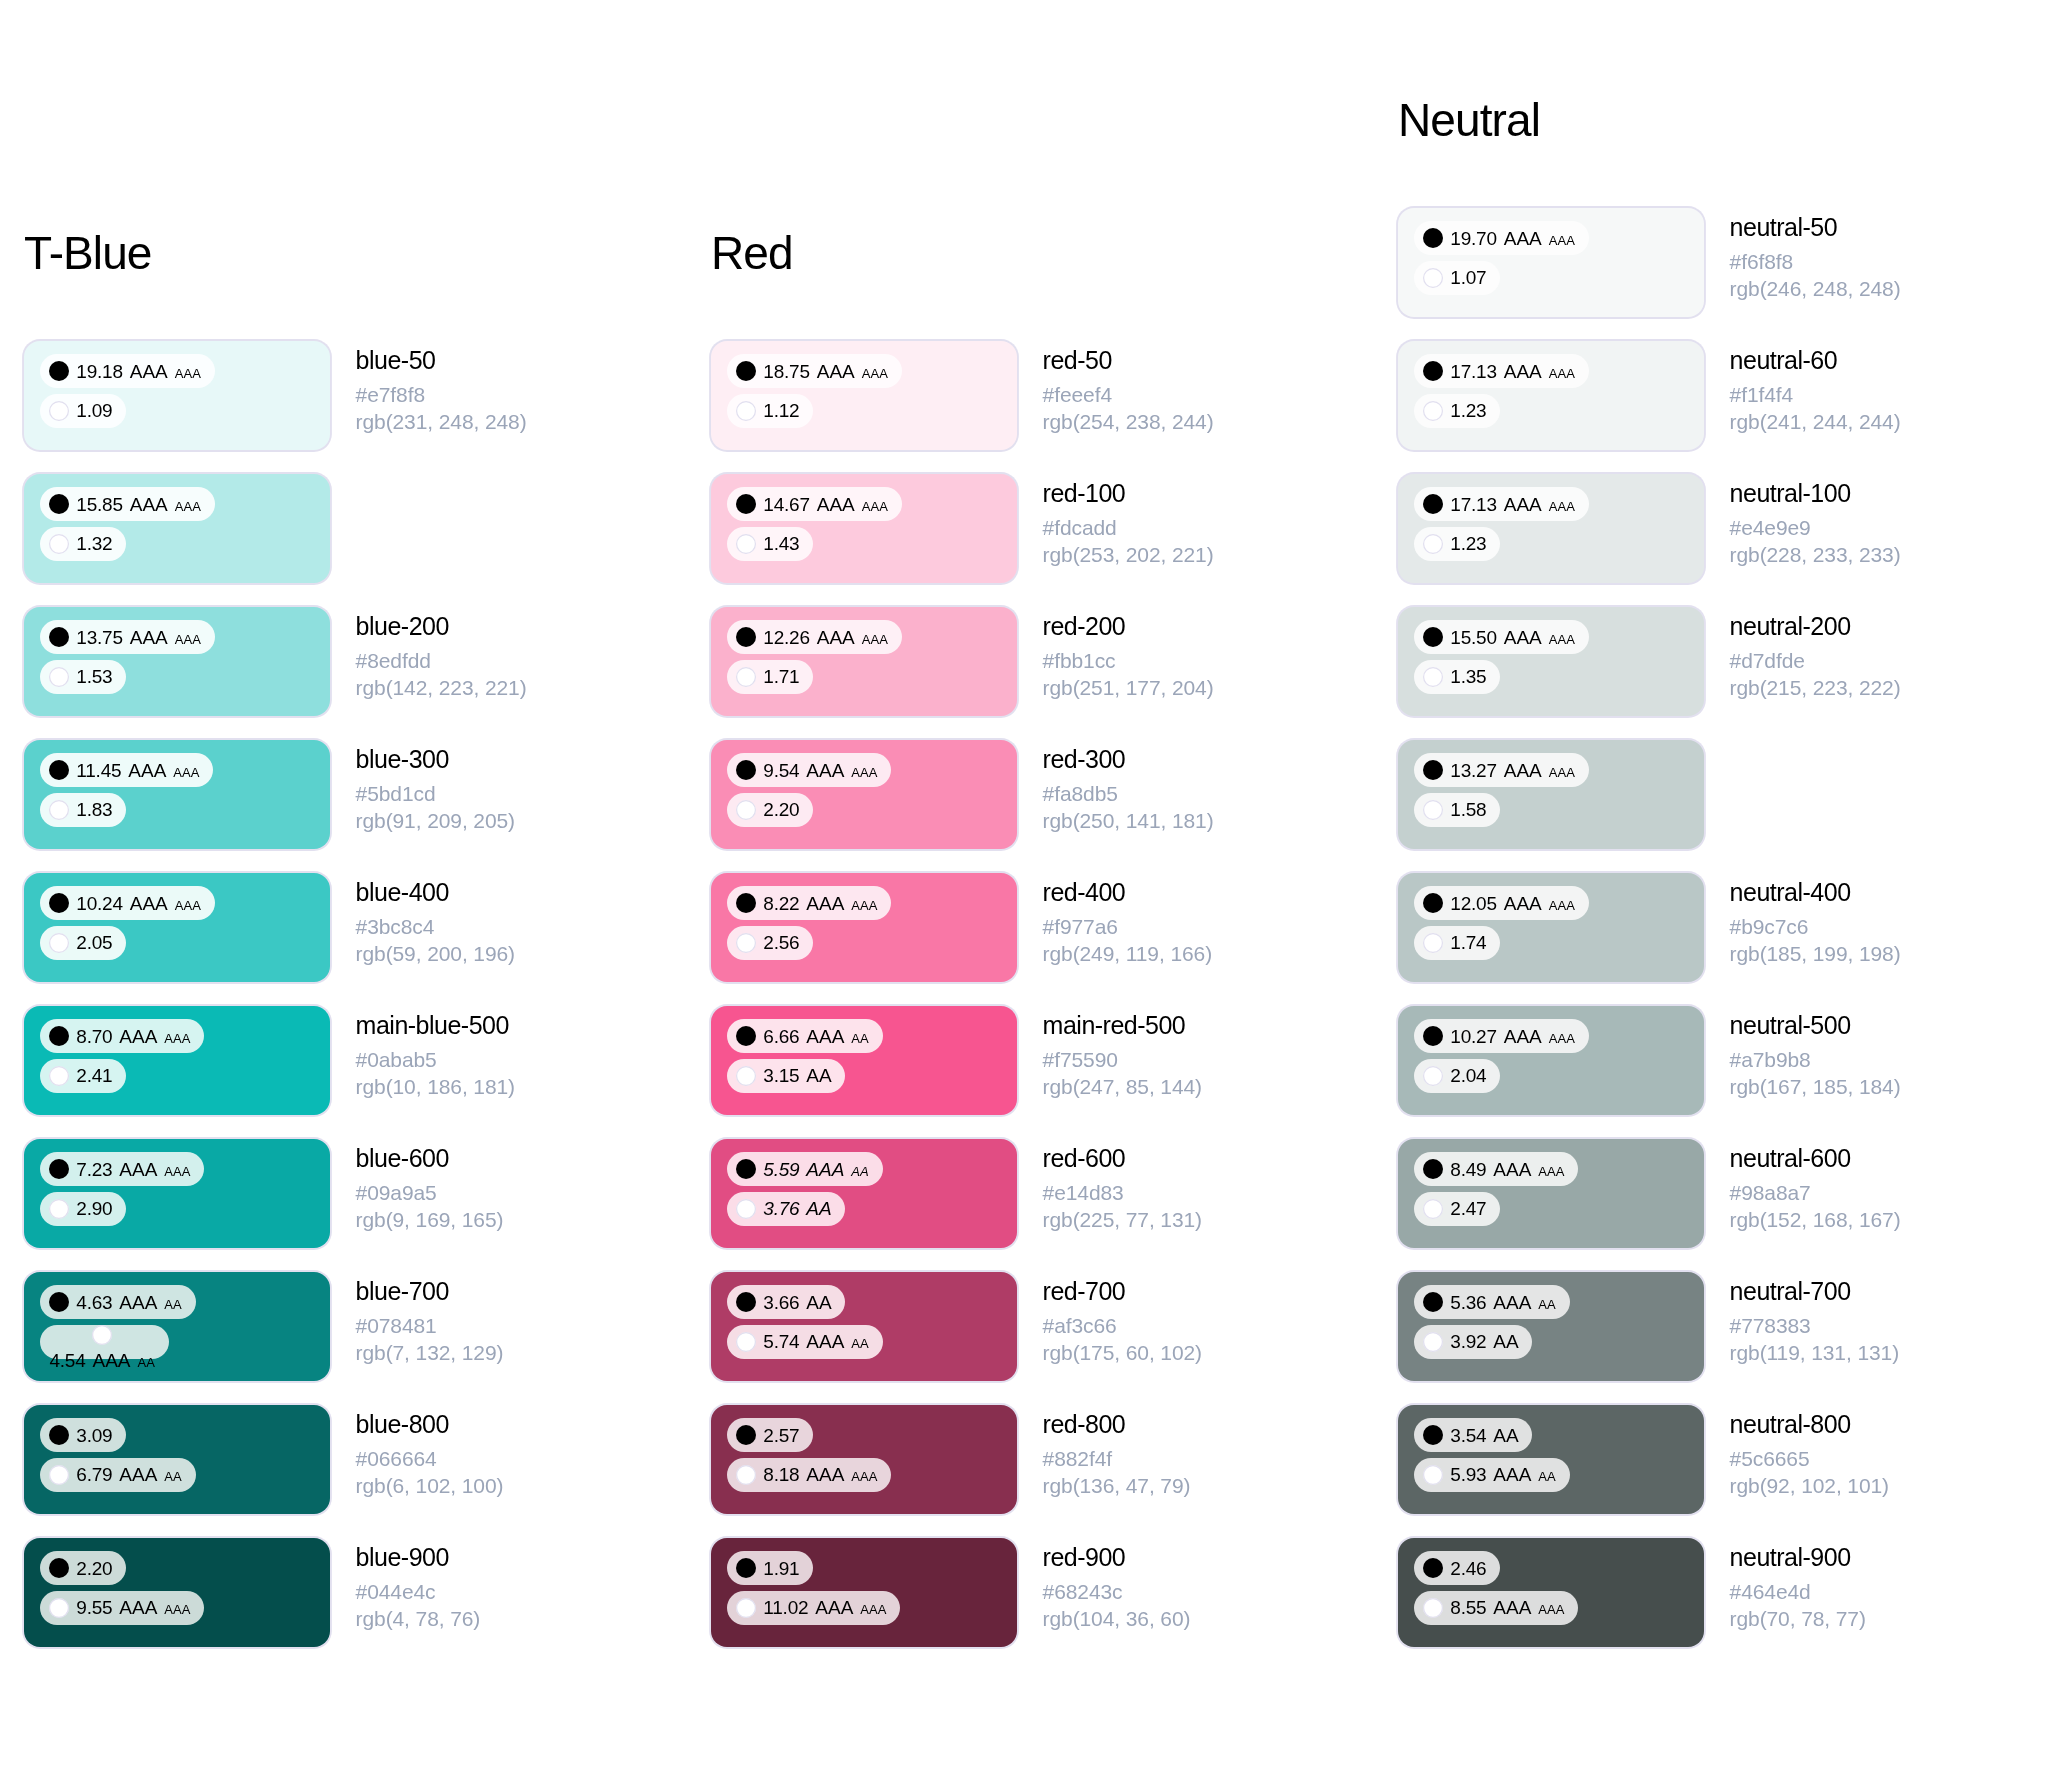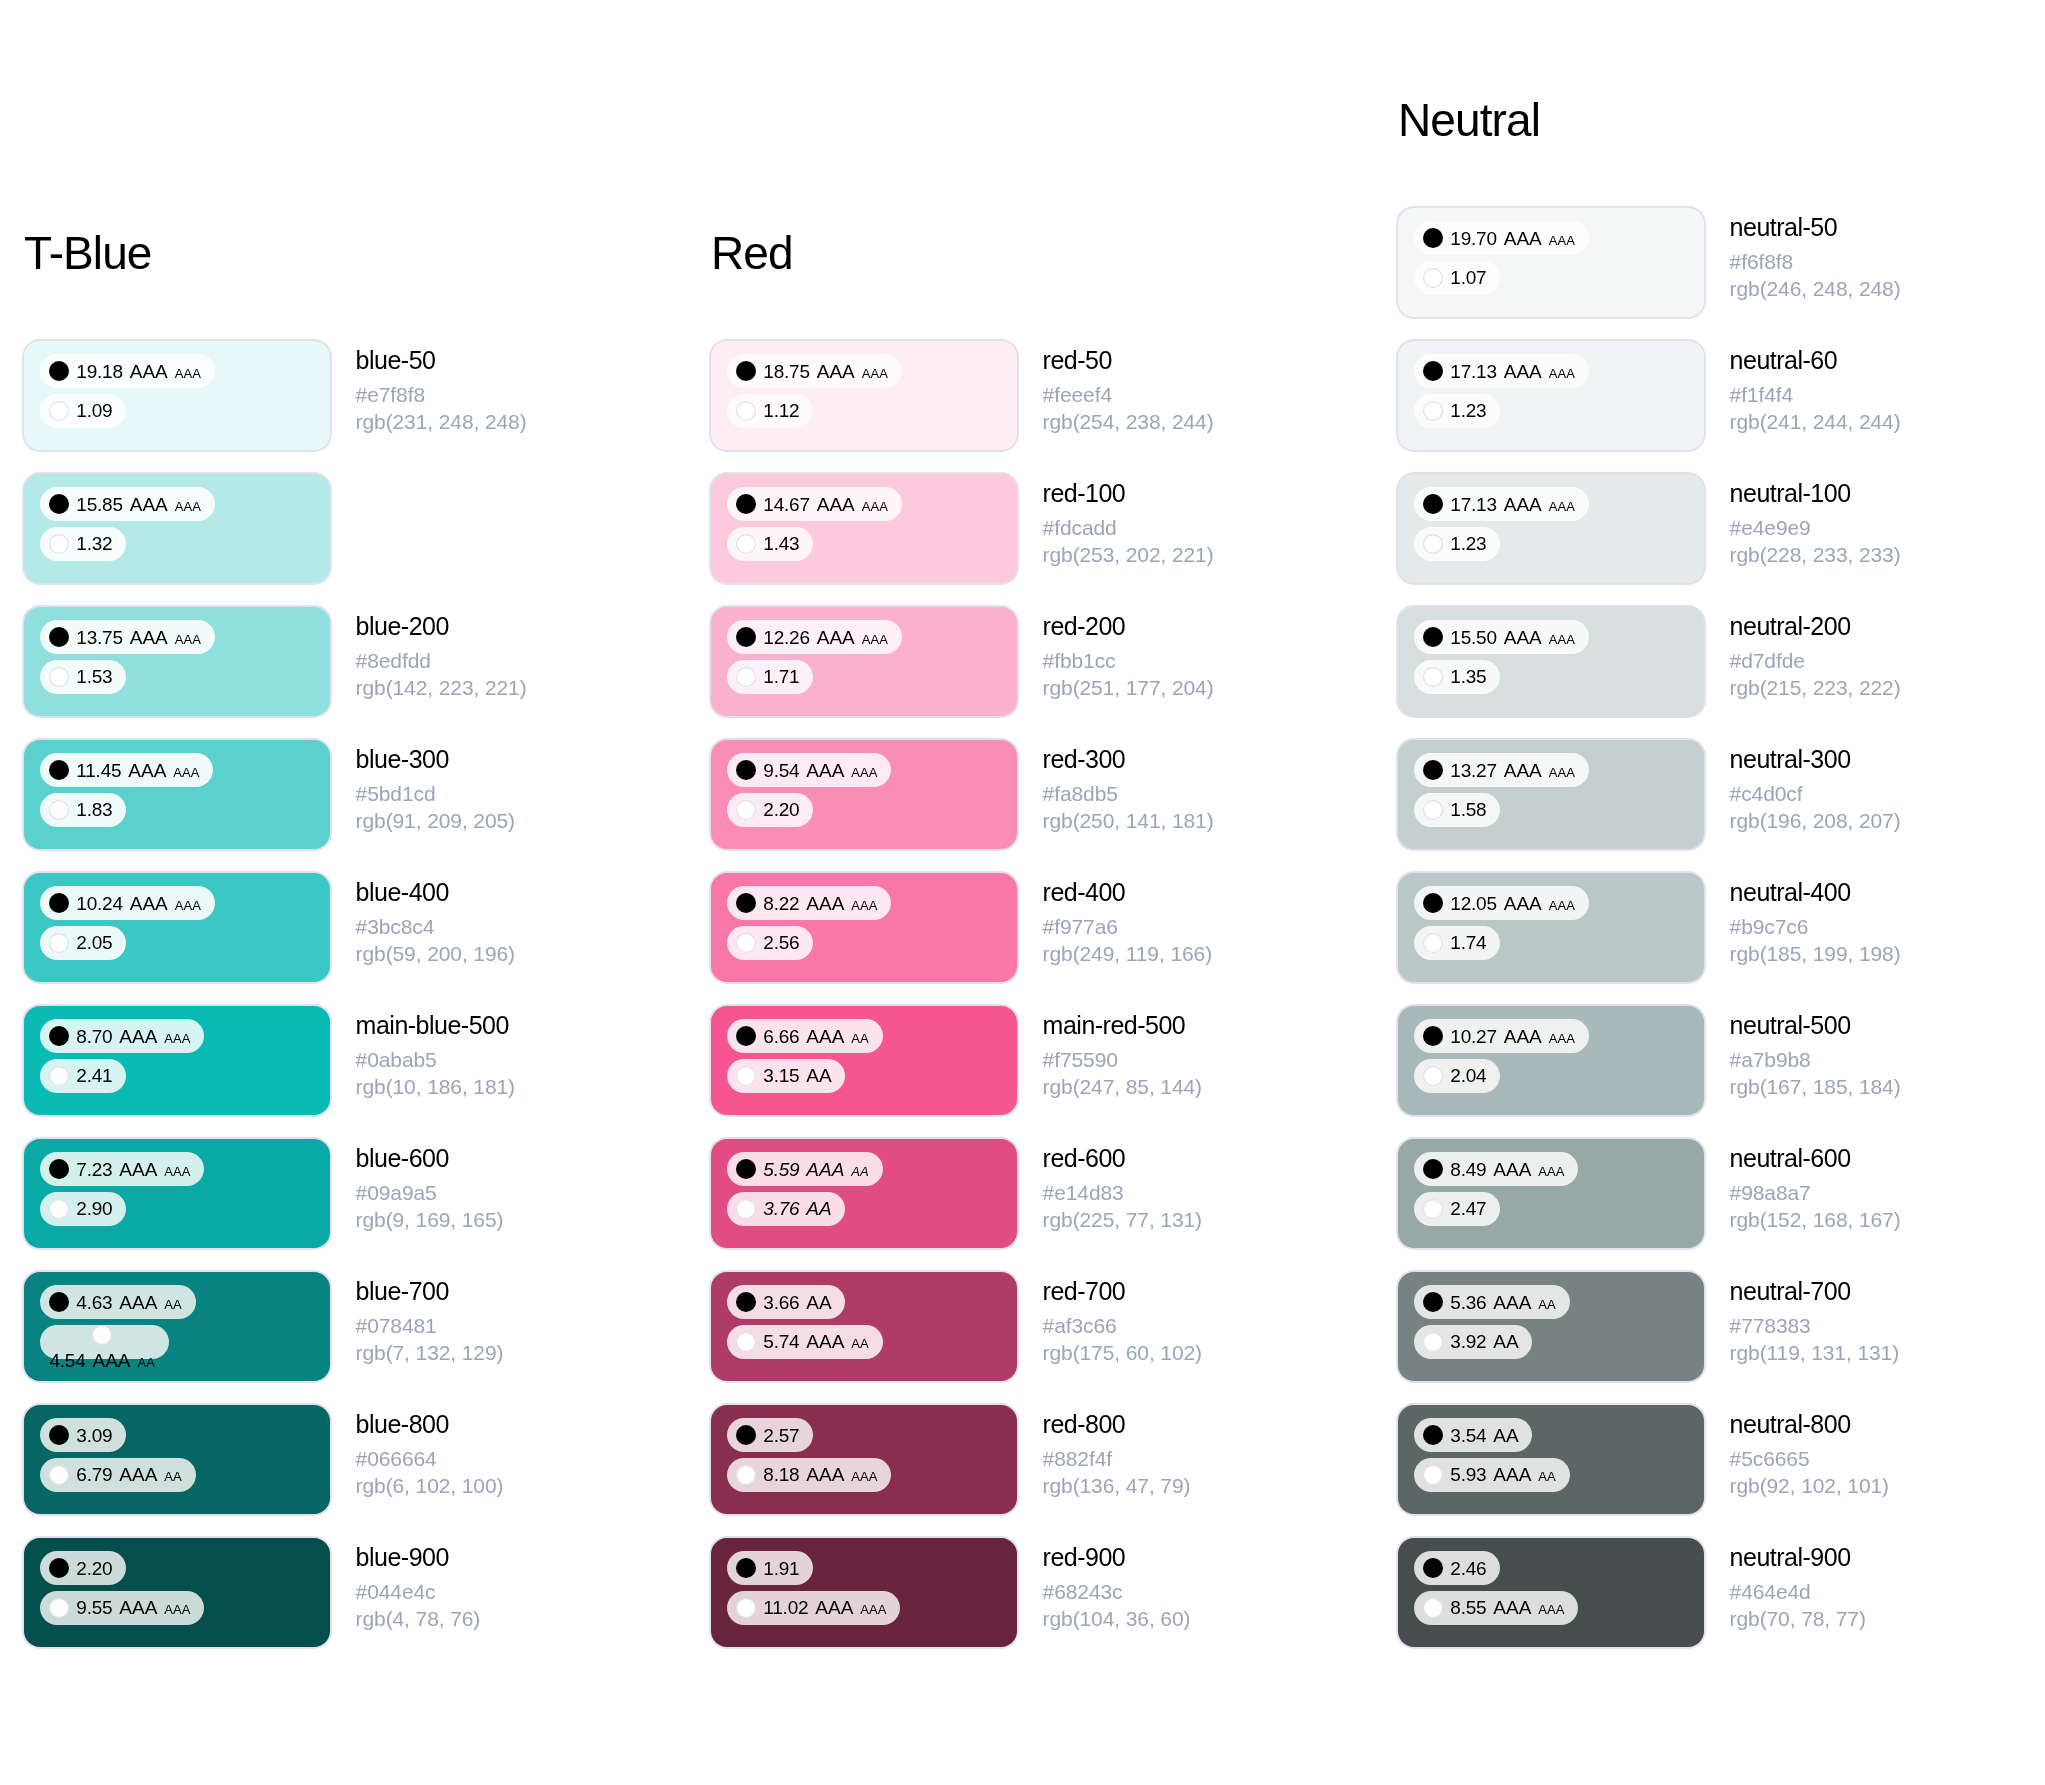--- a/index.html
+++ b/index.html
@@ -705,25 +705,20 @@
                 <span class="badge-lvl2">AAA</span>
               </span>
             </div>
             <div class="badge" style="background: rgb(245, 246, 246);">
               <span class="dot white"></span>
               <span class="badge-text">
                 <span class="badge-val">1.58</span>
               </span>
             </div>
           </div>
-          <div class="swatch-meta">
-            <div class="meta-name">neutral-300</div>
-            <div class="meta-hex">#c4d0cf</div>
-            <div class="meta-rgb">rgb(196, 208, 207)</div>
-          </div>
         </div>
         <div class="swatch-row">
           <div class="swatch-card" style="background: rgb(185, 199, 198);">
             <div class="badge" style="background: rgb(243, 244, 244);">
               <span class="dot black"></span>
               <span class="badge-text">
                 <span class="badge-val">12.05</span>
                 <span class="badge-lvl1">AAA</span>
                 <span class="badge-lvl2">AAA</span>
               </span>

